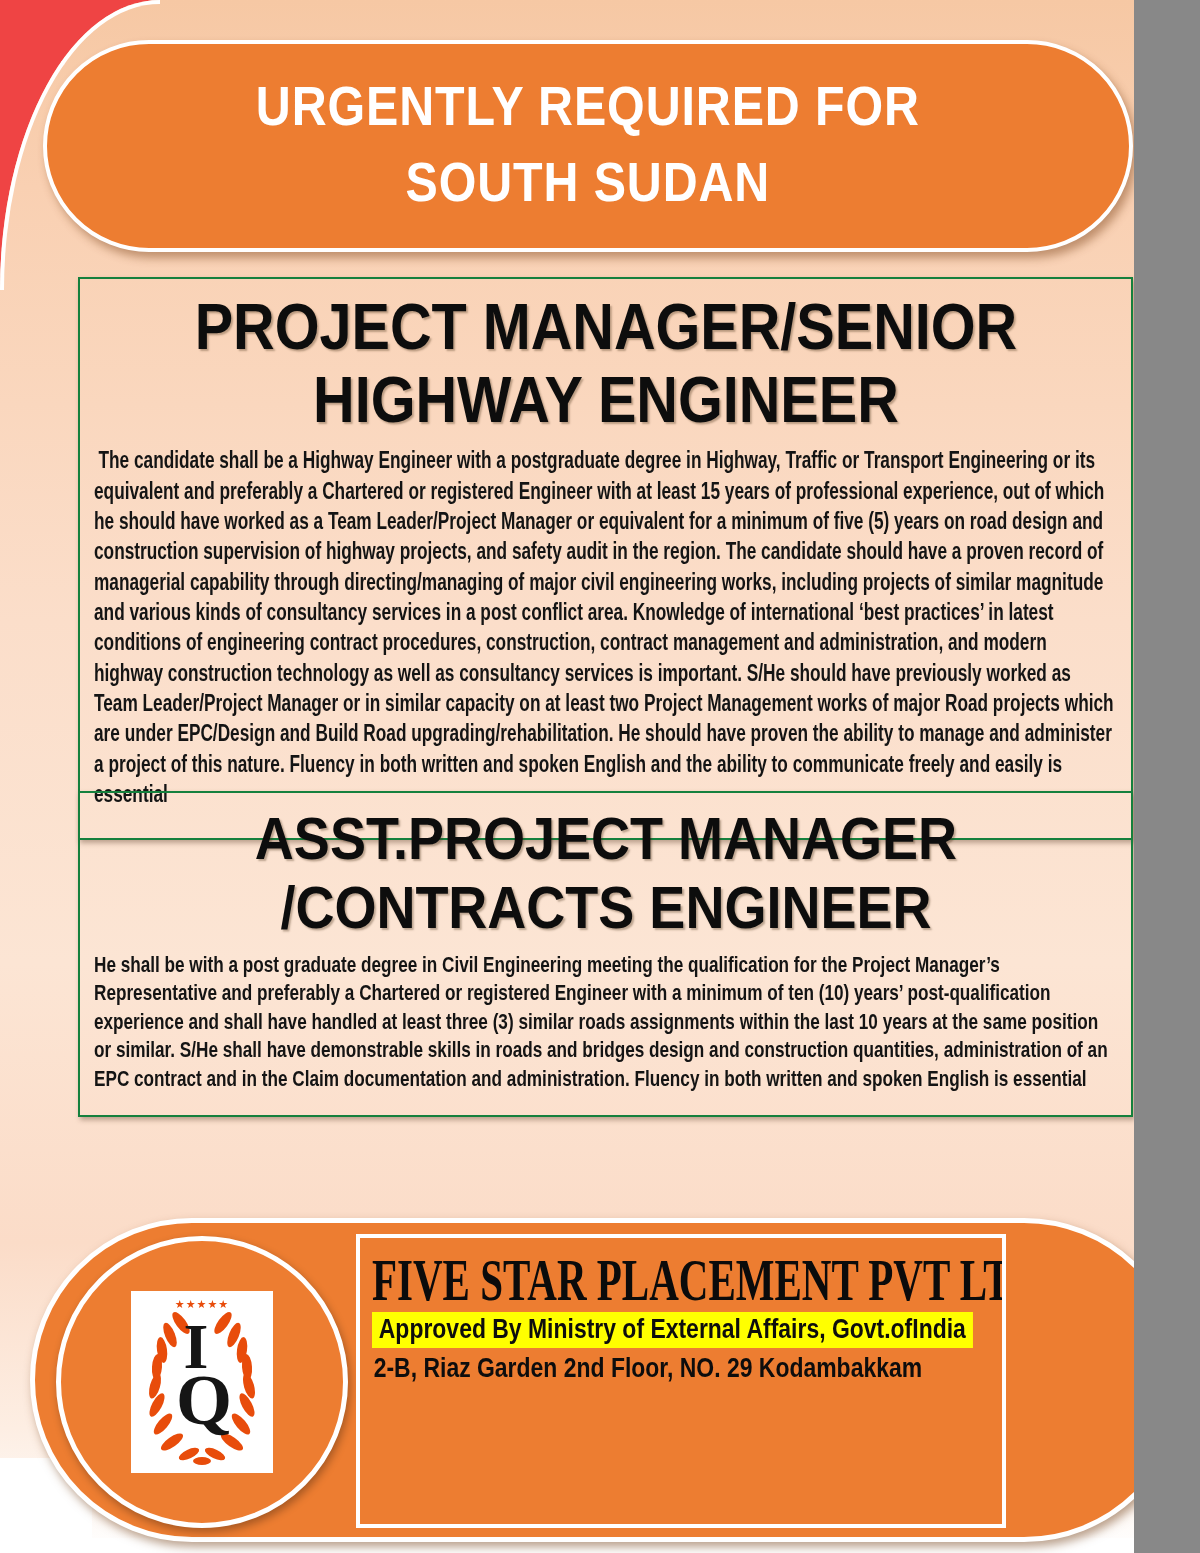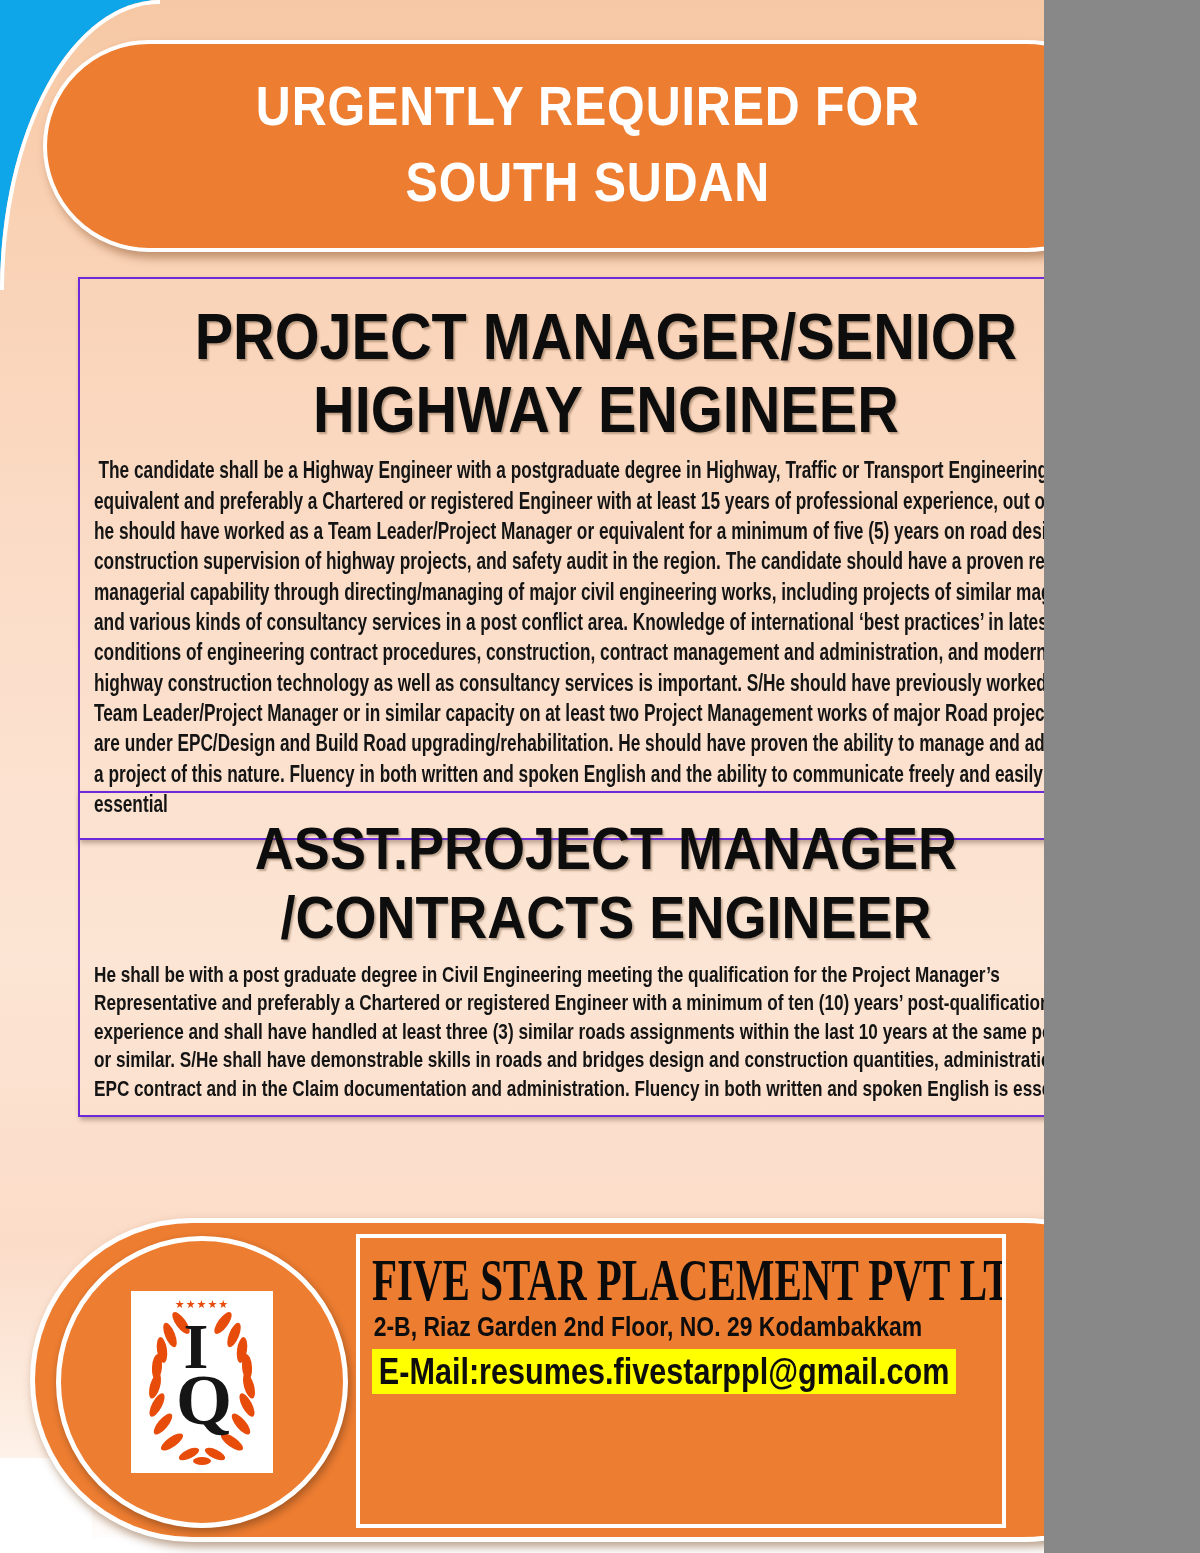--- a/index.html
+++ b/index.html
@@ -1,18 +1,18 @@
 <!DOCTYPE html>
 <html><head>
 <meta charset="utf-8">
 <style>
   html,body{margin:0;padding:0;background:#888;}
   #poster{
-    position:relative;width:1044px;height:1553px;overflow:hidden;
-    background:#0ea5e9;
+    position:relative;width:1134px;height:1553px;overflow:hidden;
+    background:#ef4444;
     font-family:"Liberation Sans",sans-serif;
   }
   
   .panel{
     position:absolute;inset:0;z-index:1;
     border-top-left-radius:160px 290px;
     background:linear-gradient(180deg,#f6c8a4 0%,#f9d0b2 12%,#fbdeca 40%,#fce5d4 62%,#fbdcc8 80%,#fdeee3 92%,#ffffff 100%);
   }
   .corner-arc{
     position:absolute;top:0;left:0;width:160px;height:290px;z-index:2;
@@ -32,23 +32,23 @@
   }
   .header-line{
     width:113.6%;transform:scaleX(.88);transform-origin:left top;
     text-align:center;color:#fff;font-weight:800;font-size:55px;line-height:76px;
     letter-spacing:1px;
   }
 
   
   .job-box{
     position:absolute;left:78px;width:1055px;z-index:3;
-    border:2px solid #6d28d9;box-sizing:border-box;
+    border:2px solid #15803d;box-sizing:border-box;
     box-shadow:2px 3px 5px rgba(90,60,40,.4);
-    padding:20px 14px;overflow:hidden;
+    padding:10px 14px;overflow:hidden;
   }
   .box1{top:277px;height:563px;}
   .box2{top:791px;height:326px;}
   .jtitle{
     width:111.2%;transform:scaleX(.9);transform-origin:left top;
     text-align:center;color:#0d0d0d;font-weight:800;font-size:64px;line-height:1.08;
     text-shadow:2px 2px 2px rgba(70,45,20,.35);margin-top:4px;letter-spacing:0px;
   }
   .jtitle2{font-size:60px;}
   .jbody{
@@ -147,20 +147,20 @@
         <text x="62" y="74" text-anchor="middle" font-size="64" fill="#151515" font-family="Liberation Serif, serif" font-weight="bold">I</text>
         <text x="70" y="130" text-anchor="middle" font-size="72" fill="#151515" font-family="Liberation Serif, serif" font-weight="bold">Q</text>
       </svg>
     </div>
   </div>
 
   <div class="footer-info">
     <div class="company-wrap">
       <span class="company-name">FIVE STAR PLACEMENT PVT LTD</span>
     </div>
+    <div class="frow approved">
+      <span class="hl">Approved By Ministry of External Affairs, Govt.ofIndia</span>
+    </div>
     <div class="frow addr">
       <span>2-B, Riaz Garden 2nd Floor, NO. 29 Kodambakkam</span>
-    </div>
-    <div class="frow email">
-      <span class="hl">E-Mail:resumes.fivestarppl@gmail.com</span>
     </div>
   </div>
 </div>
 
 </body></html>

